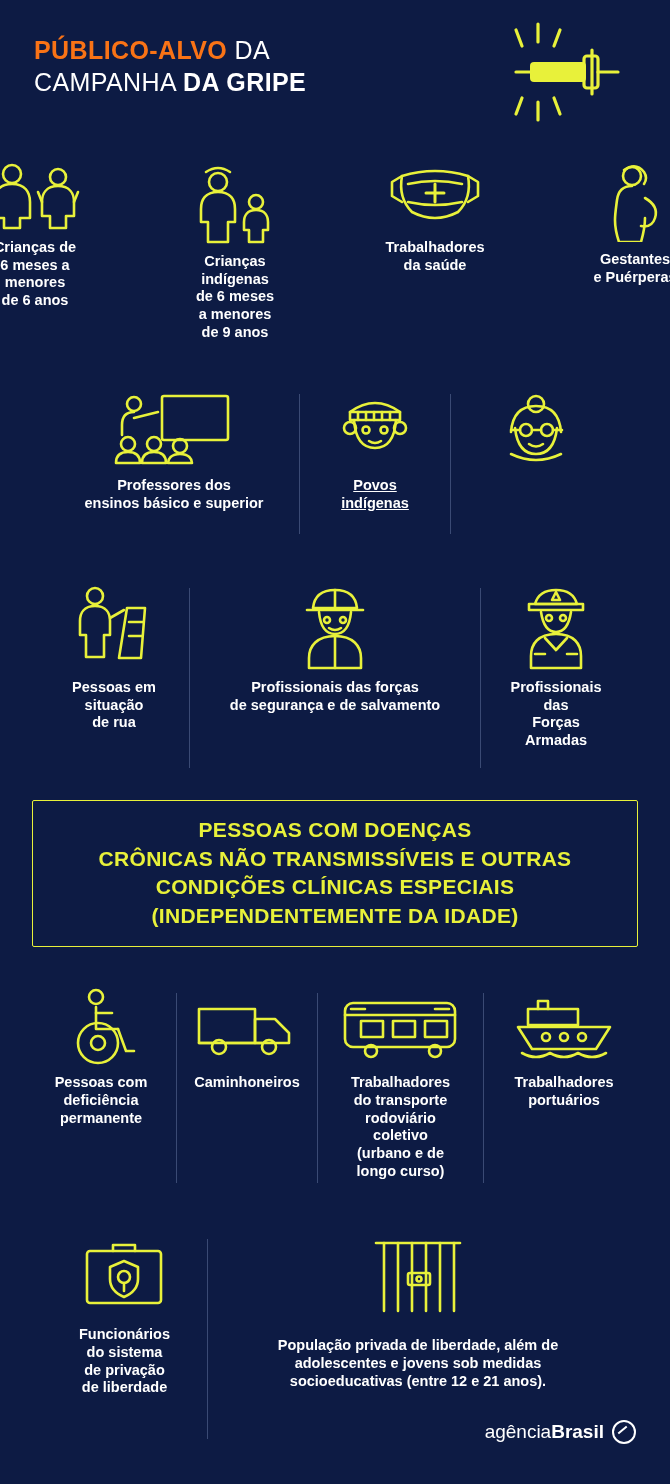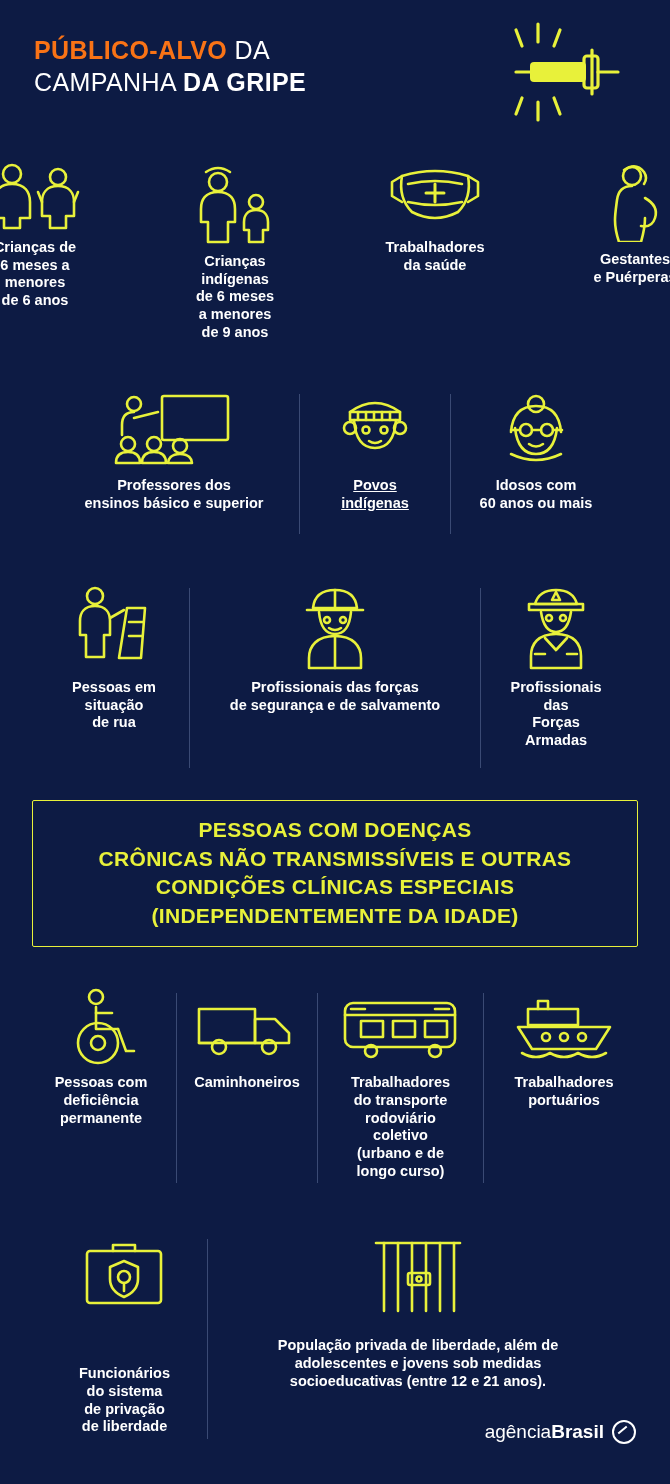--- a/index.html
+++ b/index.html
@@ -197,21 +197,20 @@
             <path d="M34 40 q3 26 21 26 q18 0 21 -26"></path>
             <circle cx="45" cy="42" r="6"></circle>
               <circle cx="66" cy="42" r="6"></circle>
             <path d="M51 42 h9"></path>
             <path d="M30 42 h9 M72 42 h9"></path>
             <path d="M48 56 q7 5 14 0"></path>
             <path d="M30 66 q25 12 50 0"></path>
           </g>
         </svg>
       </div>
-      <div class="lbl">Idosos com<br>60 anos ou mais</div>
     </div>
   </div>
 
   <div class="row" style="margin-top:38px;">
     <div class="cell" style="width:150px;">
       <div class="ico" style="height:88px;">
         <svg viewBox="0 0 110 88" width="110" height="88">
           <g stroke="#e8f13a" stroke-width="2.6" fill="none" stroke-linecap="round" stroke-linejoin="round">
             <circle cx="36" cy="14" r="8"></circle>
             <path d="M36 24 c-11 0 -15 7 -15 15 v14 h6 v22 h18 v-22 h6 v-14 c0 -8 -4 -15 -15 -15z"></path>
@@ -330,21 +329,21 @@
               <circle cx="78" cy="50" r="4"></circle>
             <path d="M18 66 q14 8 28 0 q14 8 28 0 q14 8 28 0"></path>
           </g>
         </svg>
       </div>
       <div class="lbl">Trabalhadores<br>portuários</div>
     </div>
   </div>
 
   <div class="row" style="margin-top:40px;">
-    <div class="cell" style="width:165px;gap:39px;">
+    <div class="cell" style="width:165px;">
       <div class="ico" style="height:84px;">
         <svg viewBox="0 0 120 84" width="120" height="84">
           <g stroke="#e8f13a" stroke-width="2.6" fill="none" stroke-linecap="round" stroke-linejoin="round">
             <rect x="22" y="18" width="74" height="52" rx="3"></rect>
             <path d="M48 18 v-6 h22 v6"></path>
             <path d="M59 28 l14 6 v12 q0 12 -14 18 q-14 -6 -14 -18 v-12z"></path>
             <circle cx="59" cy="44" r="6"></circle>
             <path d="M59 50 v8"></path>
           </g>
         </svg>

